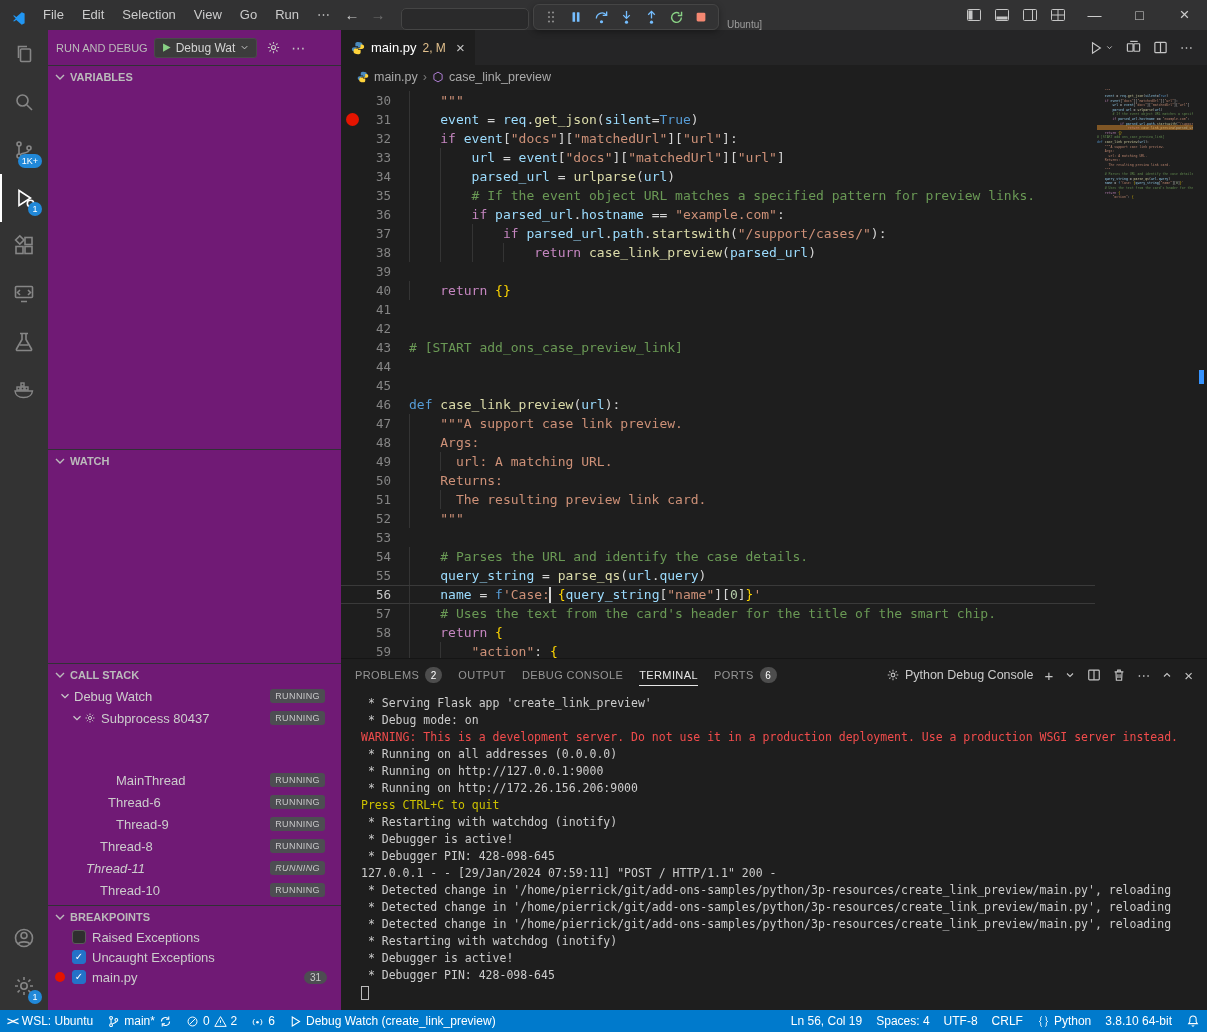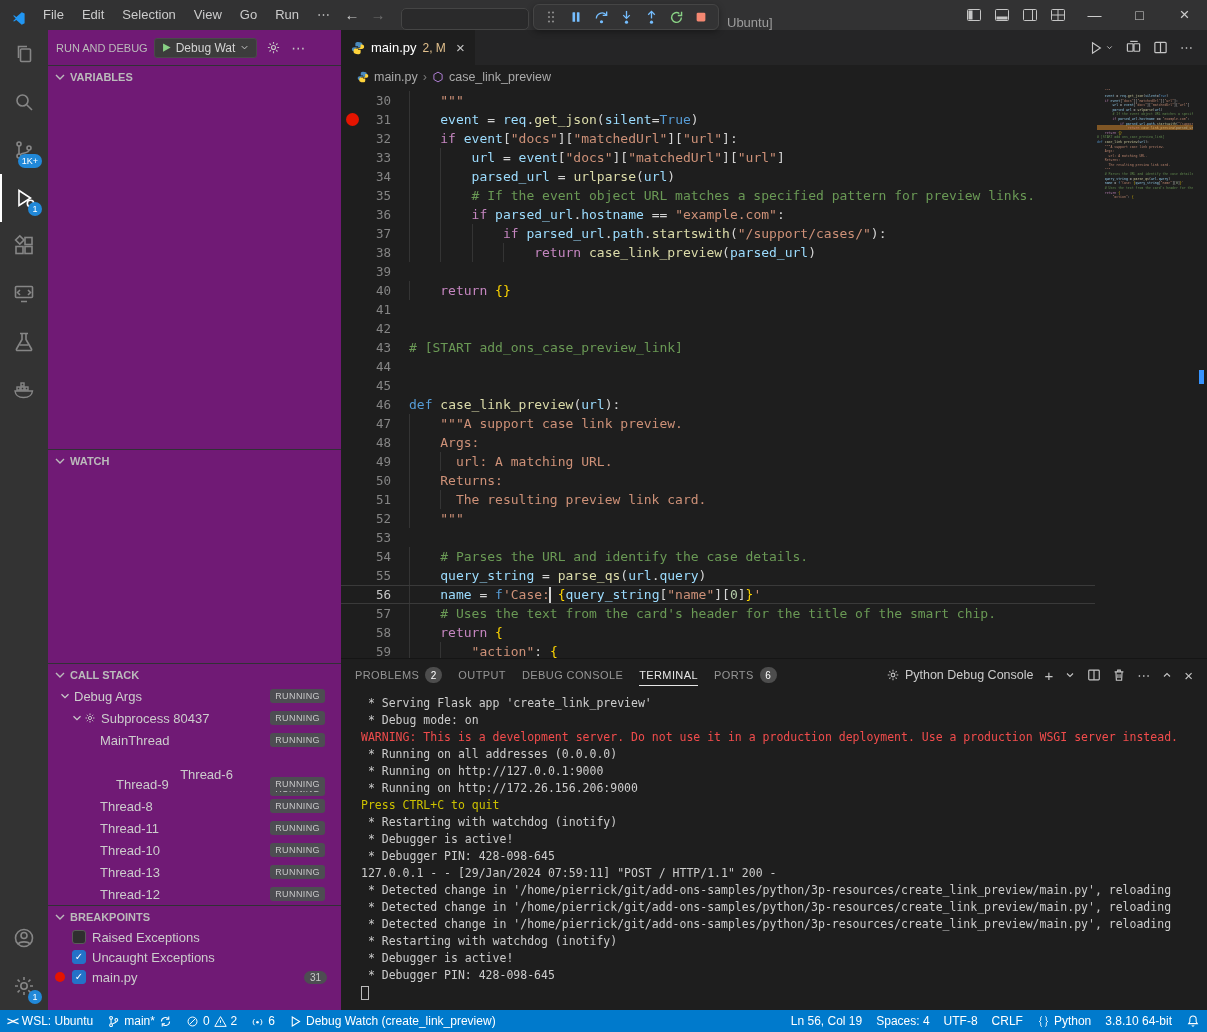--- a/index.html
+++ b/index.html
@@ -11,21 +11,21 @@
 
 .titlebar{flex:0 0 30px;height:30px;background:#323233;display:flex;align-items:flex-end;padding-left:8px;position:relative;z-index:6}
 .vscode-logo{width:24px;height:22px;display:flex;align-items:center;justify-content:center;margin-right:2px}
 .menubar{display:flex;height:30px}
 .menu-item{padding:0 9px;line-height:30px;font-size:13px;color:#cccccc;cursor:default}
 .nav-arrow{width:26px;text-align:center;color:#cccccc;font-size:15px;line-height:30px}
 .nav-arrow.dim{color:#6e6e6e}
 .cmd-box{width:128px;height:22px;background:#2a2a2b;border:1px solid #454545;border-radius:5px;margin-left:10px}
 .debug-toolbar{display:flex;align-items:center;gap:3px;height:26px;background:#333334;border:1px solid #454545;border-radius:6px;margin-left:4px;padding:0 6px;box-shadow:0 2px 6px rgba(0,0,0,.35)}
 .dbg-btn{width:22px;height:22px;display:flex;align-items:center;justify-content:center;border-radius:4px}
-.title-fragment{color:#9d9d9d;font-size:13px;margin-left:8px;white-space:nowrap}
+.title-fragment{color:#9d9d9d;font-size:10px;margin-left:8px;white-space:nowrap}
 .tb-right{margin-left:auto;display:flex;align-items:center;height:30px}
 .layout-icon{width:28px;height:30px;display:flex;align-items:center;justify-content:center}
 .win-btn{width:45px;height:30px;display:flex;align-items:center;justify-content:center;color:#cccccc;font-size:14px}
 .win-btn.close{font-size:17px}
 
 
 .workbench{flex:1;display:flex;min-height:0}
 
 
 .activitybar{flex:0 0 48px;background:#333333;display:flex;flex-direction:column;align-items:center}
@@ -339,59 +339,59 @@
           </svg>
         <span>CALL STACK</span>
       </div>
       <div class="cs-list">
           <div class="tree-row" style="padding-left: 10px;">
             <span>
               <svg width="14" height="14" viewBox="0 0 16 16" fill="none" stroke="#cccccc" stroke-width="1.4">
                 <path d="M4 6l4 4 4-4"></path>
               </svg>
             </span>
-            <span class="tree-label">Debug Args</span>
+            <span class="tree-label">Debug Watch</span>
             <span class="run-badge">RUNNING</span>
           </div>
           <div class="tree-row" style="padding-left: 22px;">
             <span>
               <svg width="14" height="14" viewBox="0 0 16 16" fill="none" stroke="#cccccc" stroke-width="1.4">
                 <path d="M4 6l4 4 4-4"></path>
               </svg>
             </span>
             <span style="margin-right: 3px;">
               <svg width="12" height="12" viewBox="0 0 24 24" fill="none" stroke="#c5c5c5" stroke-width="2">
                 <circle cx="12" cy="12" r="3.2"></circle>
                 <path d="M12 3v3M12 18v3M3 12h3M18 12h3M5.6 5.6l2.1 2.1M16.3 16.3l2.1 2.1M18.4 5.6l-2.1 2.1M7.7 16.3l-2.1 2.1"></path>
               </svg>
             </span>
             <span class="tree-label">Subprocess 80437</span>
             <span class="run-badge">RUNNING</span>
           </div>
-          <div class="tree-row" style="padding-left: 34px;">
+          <div class="tree-row" style="padding-left: 50px; margin-top: 40px;">
             <span class="tree-spacer"></span>
             <span class="tree-label">MainThread</span>
             <span class="run-badge">RUNNING</span>
           </div>
-          <div class="tree-row" style="padding-left: 22px; flex-direction: column;">
+          <div class="tree-row" style="padding-left: 42px;">
             <span class="tree-spacer"></span>
             <span class="tree-label">Thread-6</span>
             <span class="run-badge">RUNNING</span>
           </div>
           <div class="tree-row" style="padding-left: 50px;">
             <span class="tree-spacer"></span>
             <span class="tree-label">Thread-9</span>
             <span class="run-badge">RUNNING</span>
           </div>
           <div class="tree-row" style="padding-left: 34px;">
             <span class="tree-spacer"></span>
             <span class="tree-label">Thread-8</span>
             <span class="run-badge">RUNNING</span>
           </div>
-          <div class="tree-row" style="padding-left: 34px;">
+          <div class="tree-row" style="padding-left: 20px; font-style: italic;">
             <span class="tree-spacer"></span>
             <span class="tree-label">Thread-11</span>
             <span class="run-badge">RUNNING</span>
           </div>
           <div class="tree-row" style="padding-left: 34px;">
             <span class="tree-spacer"></span>
             <span class="tree-label">Thread-10</span>
             <span class="run-badge">RUNNING</span>
           </div>
           <div class="tree-row" style="padding-left: 34px;">

